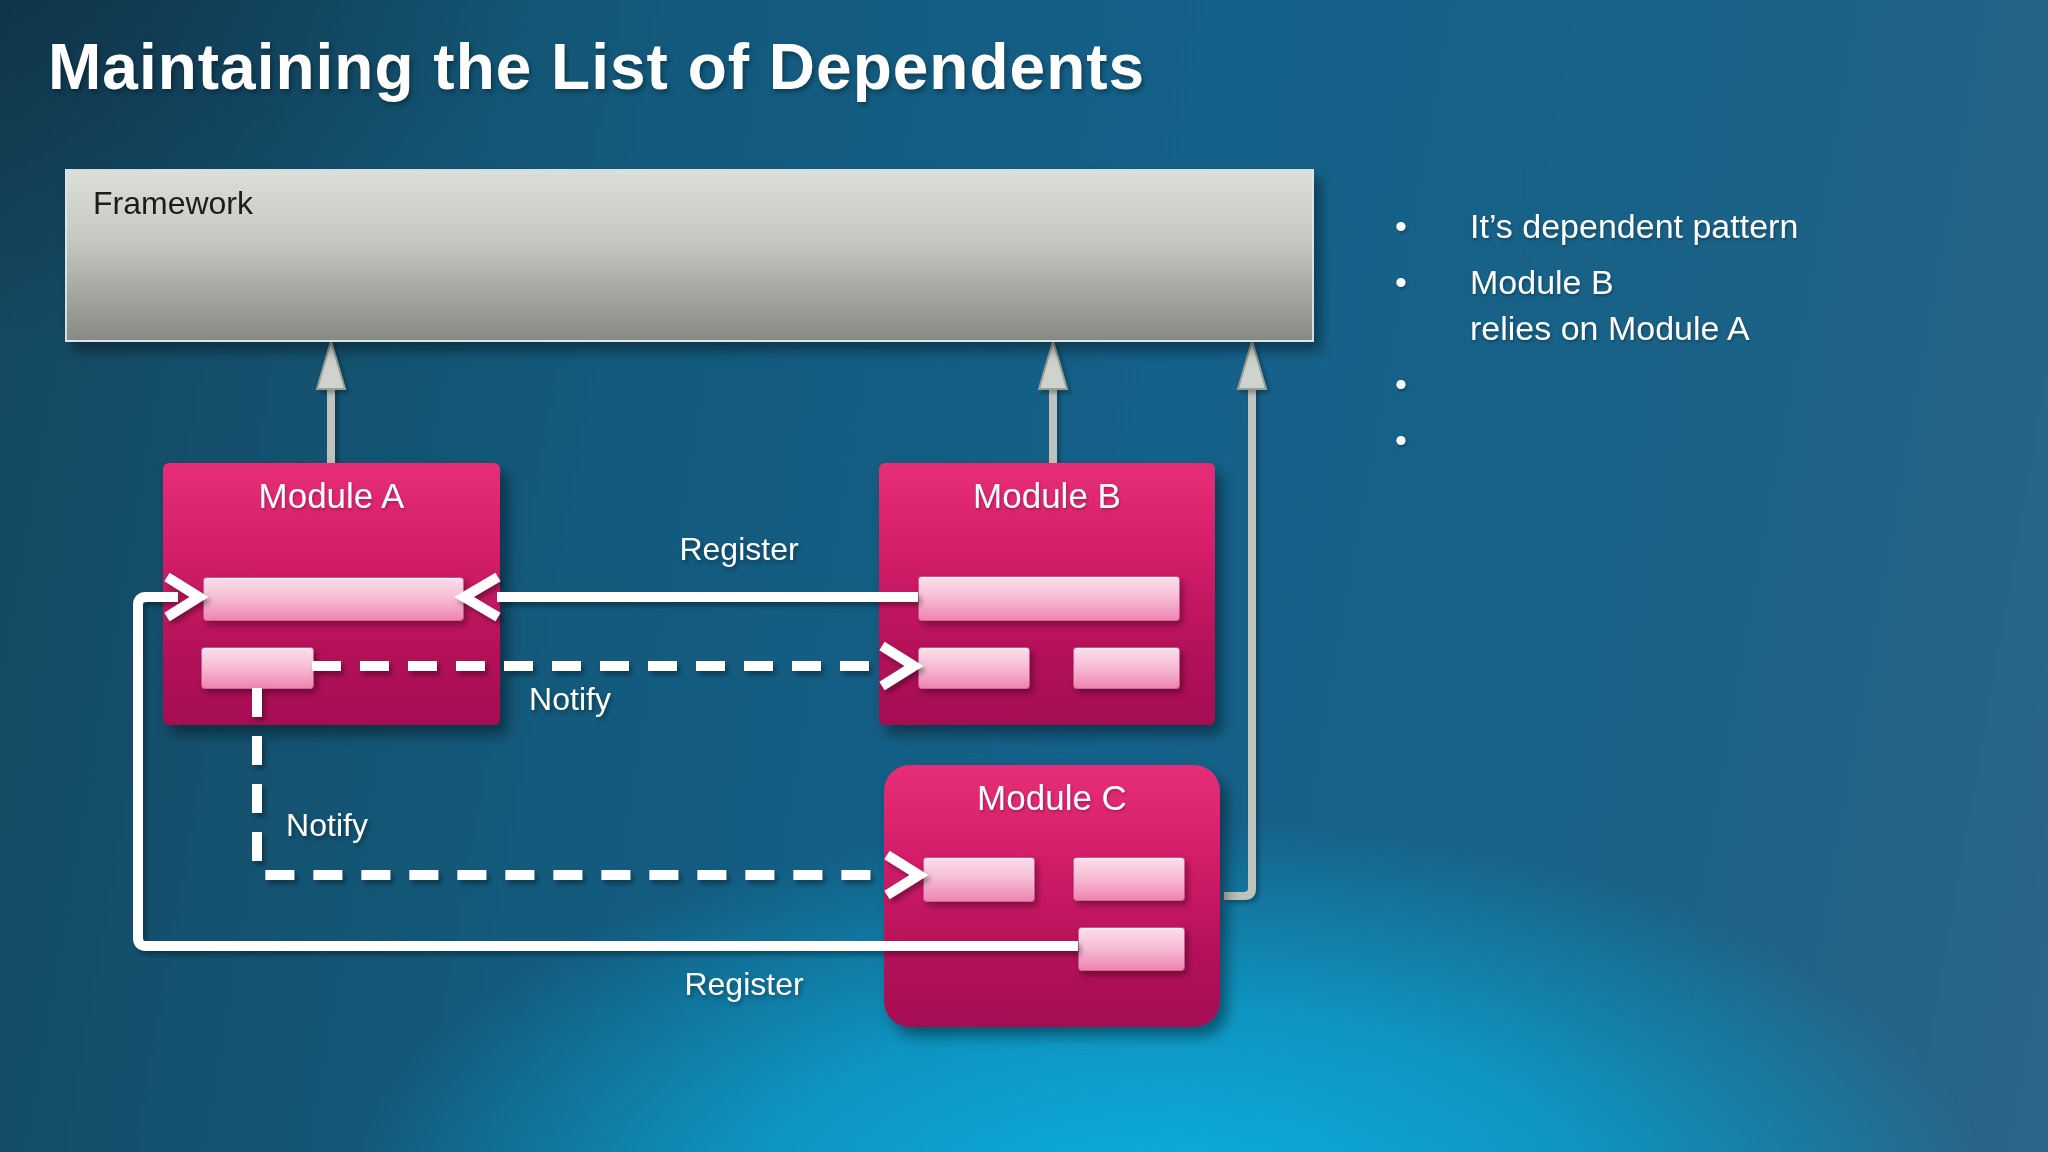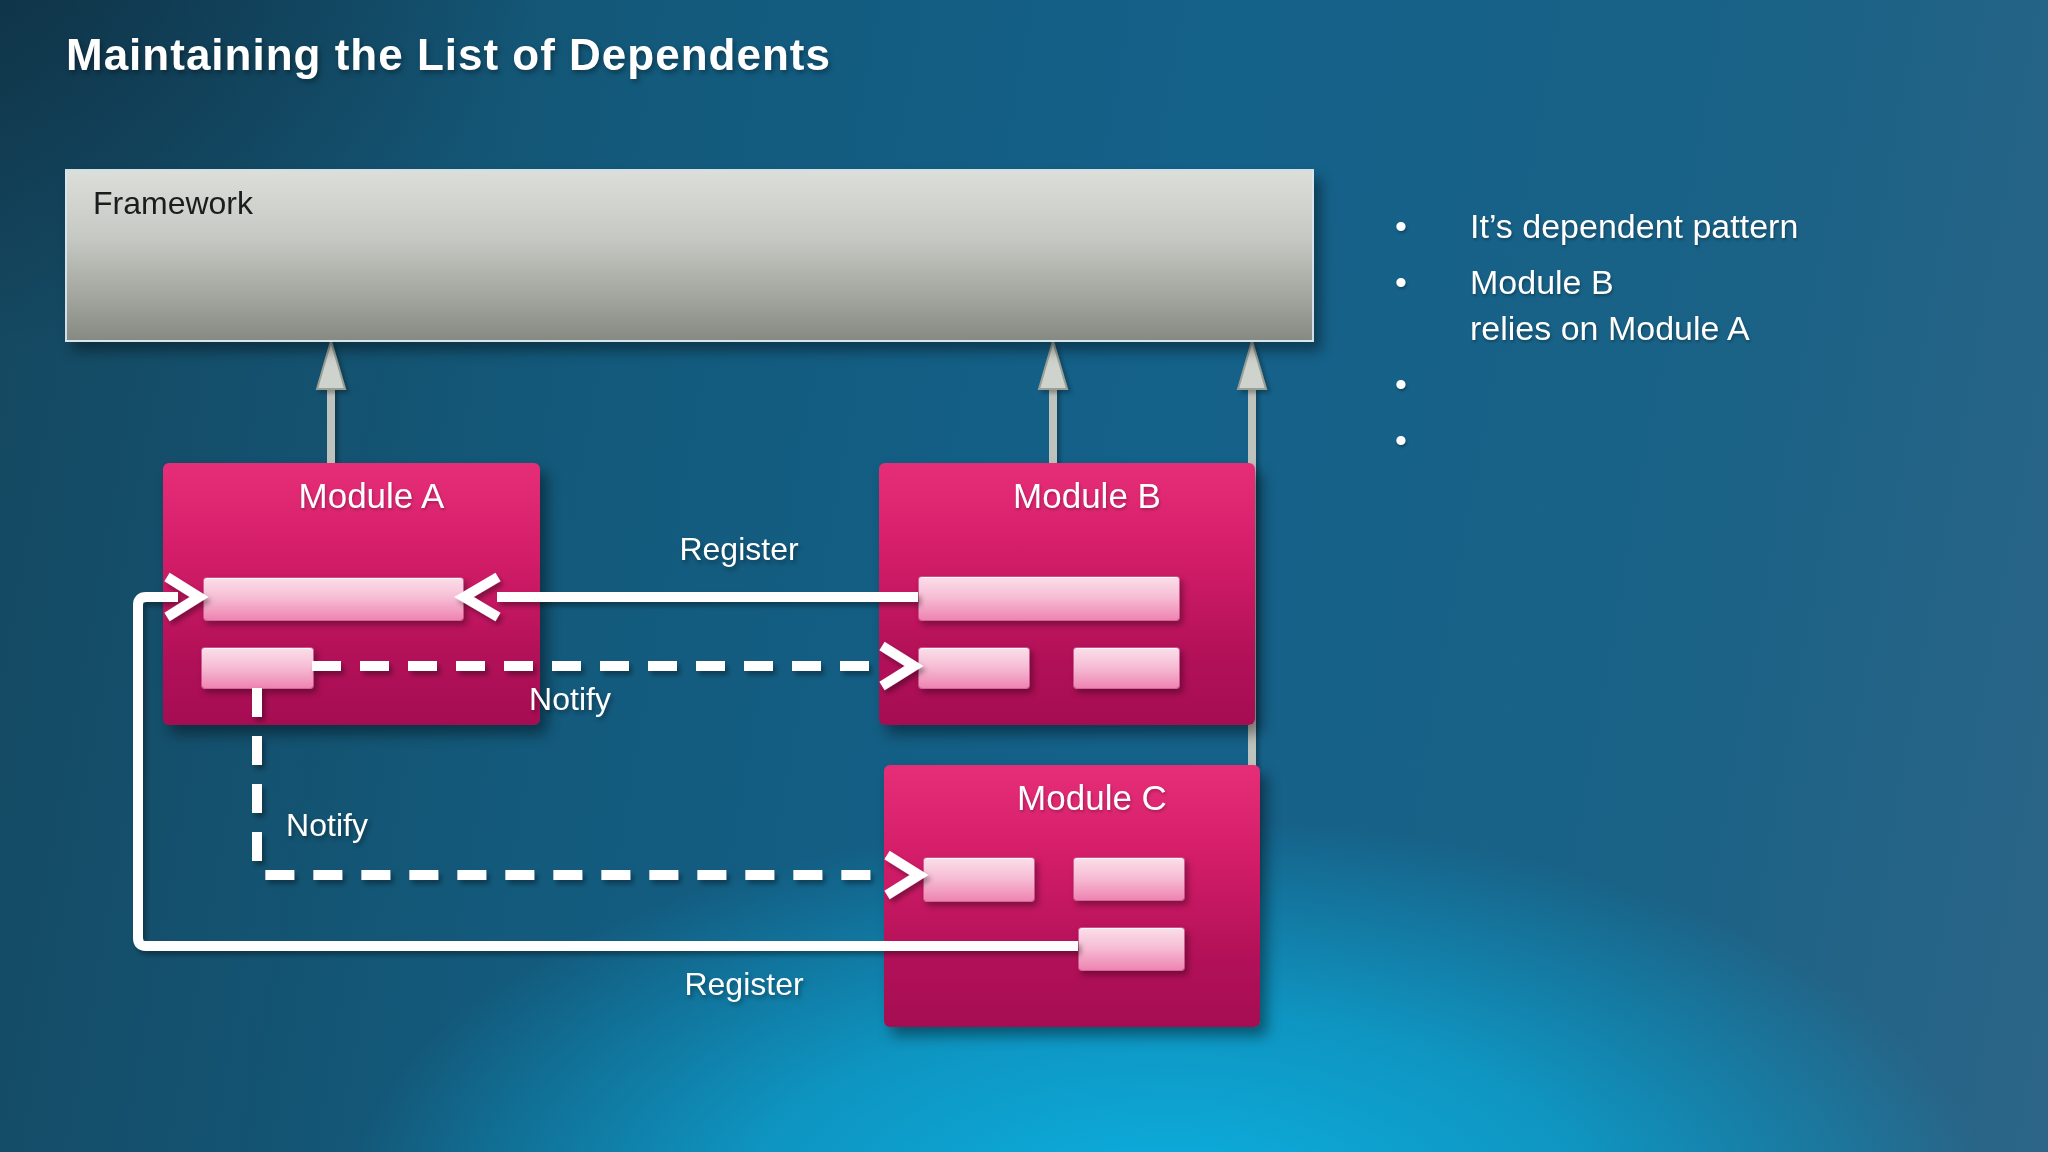--- a/index.html
+++ b/index.html
@@ -5,47 +5,46 @@
   html,body{margin:0;padding:0;background:#0b3246;}
   .slide{
     position:relative;width:2048px;height:1152px;overflow:hidden;
     font-family:"Liberation Sans","DejaVu Sans",sans-serif;
     background:
       radial-gradient(1150px 560px at 57% 106%, #0cb2e2 0%, rgba(12,166,212,0.75) 38%, rgba(18,120,160,0) 72%),
       radial-gradient(900px 650px at -2% -6%, rgba(8,30,46,0.55) 0%, rgba(8,30,46,0) 65%),
       linear-gradient(100deg,#15475f 0%,#135a7c 30%,#14618a 55%,#1a6286 80%,#2c6587 100%);
   }
   .slide-title{
-    position:absolute;left:66px;top:30px;
-    color:#ffffff;font-size:44px;font-weight:700;letter-spacing:1px;
+    position:absolute;left:48px;top:30px;
+    color:#ffffff;font-size:64px;font-weight:700;letter-spacing:1px;
     text-shadow:2px 3px 5px rgba(0,0,0,0.35);
   }
   .layer{position:absolute;left:0;top:0;width:2048px;height:1152px;}
   .gray-layer{z-index:1;}
   .white-layer{z-index:3;}
 
   .framework{
     position:absolute;left:65px;top:169px;width:1245px;height:169px;z-index:2;
     background:linear-gradient(180deg,#dcdeda 0%,#c6c8c3 40%,#a2a59d 75%,#868a82 100%);
     border:2px solid rgba(215,232,238,0.9);
     box-shadow:7px 9px 12px rgba(0,0,0,0.38);
   }
   .framework-label{
     position:absolute;left:26px;top:14px;color:#1c1c1c;font-size:32px;
   }
 
   .module{
     position:absolute;width:336px;height:262px;z-index:2;border-radius:6px;
     background:linear-gradient(180deg,#e62e78 0%,#d41d69 35%,#b31159 72%,#a50d53 100%);
     box-shadow:7px 9px 14px rgba(0,0,0,0.42);
-    padding-left:40px;
   }
   .module-a{left:163px;top:463px;width:337px;}
   .module-b{left:879px;top:463px;}
-  .module-c{left:884px;top:765px;}
+  .module-c{left:884px;top:765px;border-radius:26px;}
   .module-title{
     text-align:center;margin-top:13px;color:#ffffff;font-size:35px;
     text-shadow:1px 2px 3px rgba(0,0,0,0.25);
   }
   .bar{
     position:absolute;border-radius:4px;
     background:linear-gradient(180deg,#fbdfe9 0%,#f6bcd4 48%,#ee84b1 100%);
     border:1px solid rgba(196,60,125,0.75);
     box-shadow:3px 4px 6px rgba(0,0,0,0.35), inset 0 1px 0 rgba(255,255,255,0.75);
   }

